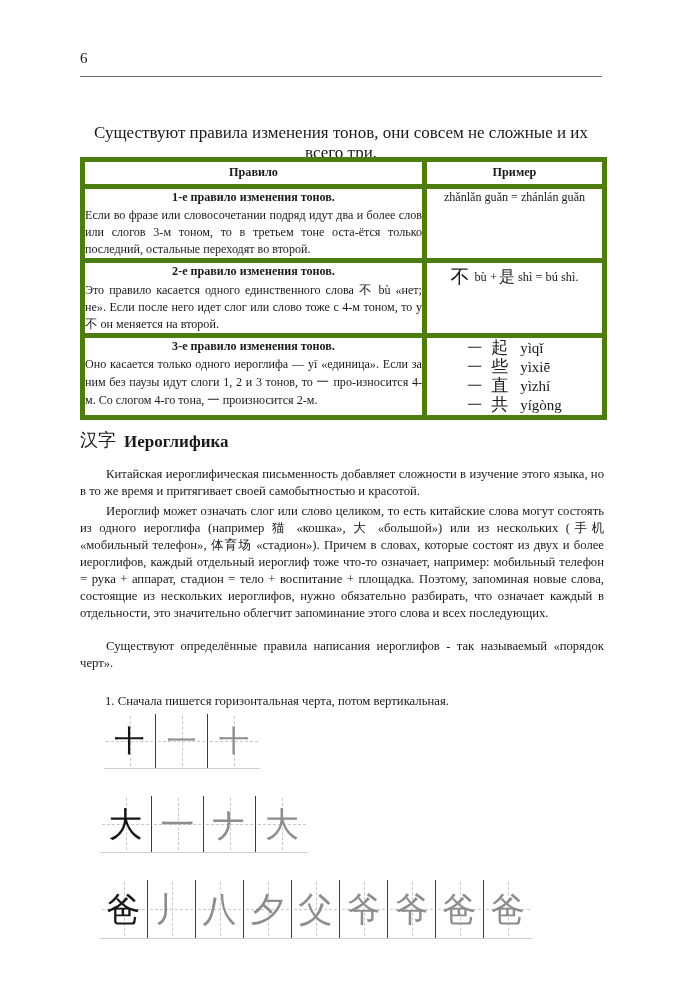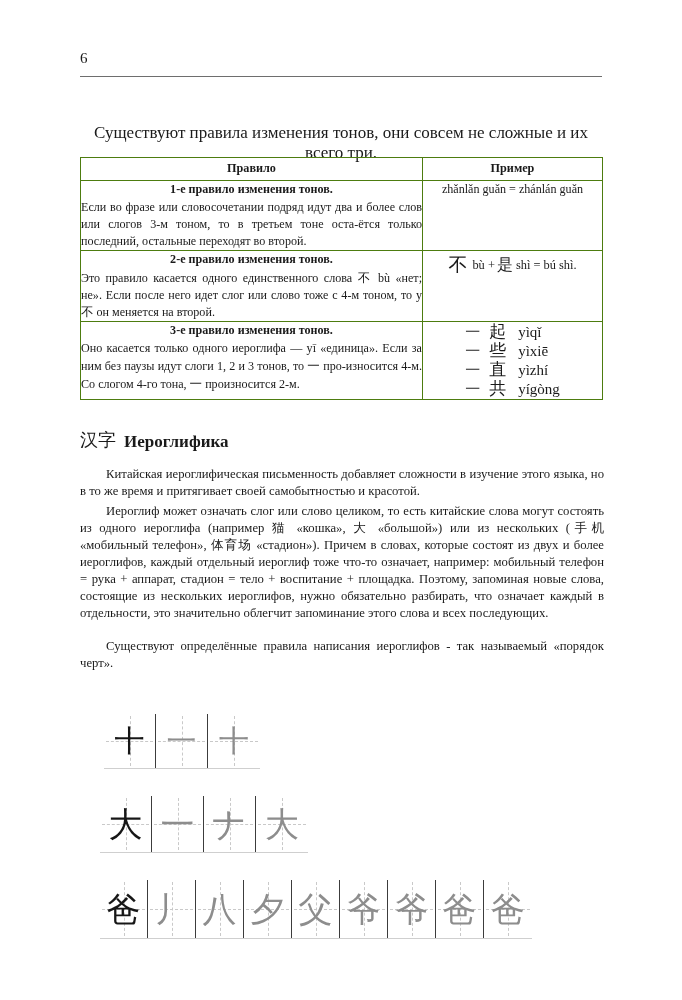--- a/index.html
+++ b/index.html
@@ -64,21 +64,21 @@
   
   .rules-table {
     position: absolute;
     left: 80px;
     top: 157px;
     width: 522px;
     border-collapse: collapse;
     table-layout: fixed;
   }
   .rules-table td, .rules-table th {
-    border: 1px solid #4d7c0f;
+    border: 5px solid #4d7c0f;
     vertical-align: top;
     padding: 0;
   }
   .rules-table th {
     text-align: center;
     font-size: 12.2px;
     font-weight: bold;
     padding: 3px 0 4px 0;
     vertical-align: middle;
   }
@@ -339,20 +339,21 @@
   </div>
 
   <div class="body-block" id="para-2">
     <p><span>Иероглиф может означать слог или слово целиком, то есть китайские слова могут состоять из одного иероглифа (например </span><span class="han-in">猫</span><span> «кошка», </span><span class="han-in">大</span><span> «большой») или из нескольких (</span><span class="han-in">手机</span><span> «мобильный телефон», </span><span class="han-in">体育场</span><span> «стадион»). Причем в словах, которые состоят из двух и более иероглифов, каждый отдельный иероглиф тоже что-то означает, например: мобильный телефон = рука + аппарат, стадион = тело + воспитание + площадка. Поэтому, запоминая новые слова, состоящие из нескольких иероглифов, нужно обязательно разбирать, что означает каждый в отдельности, это значительно облегчит запоминание этого слова и всех последующих.</span></p>
   </div>
 
   <div class="body-block" id="para-3">
     <p>Существуют определённые правила написания иероглифов - так называемый «порядок черт».</p>
   </div>
 
+  <div class="stroke-label" id="label-1">1. Сначала пишется горизонтальная черта, потом вертикальная.</div>
   <div class="stroke-strip" id="strip-1">
     <div class="stroke-cell">
       <span class="guide-h"></span>
       <span class="guide-v"></span>
       <span class="stroke-glyph glyph-full">十</span>
     </div>
     <div class="stroke-cell">
       <span class="guide-h"></span>
       <span class="guide-v"></span>
       <span class="stroke-glyph glyph-part">一</span>

